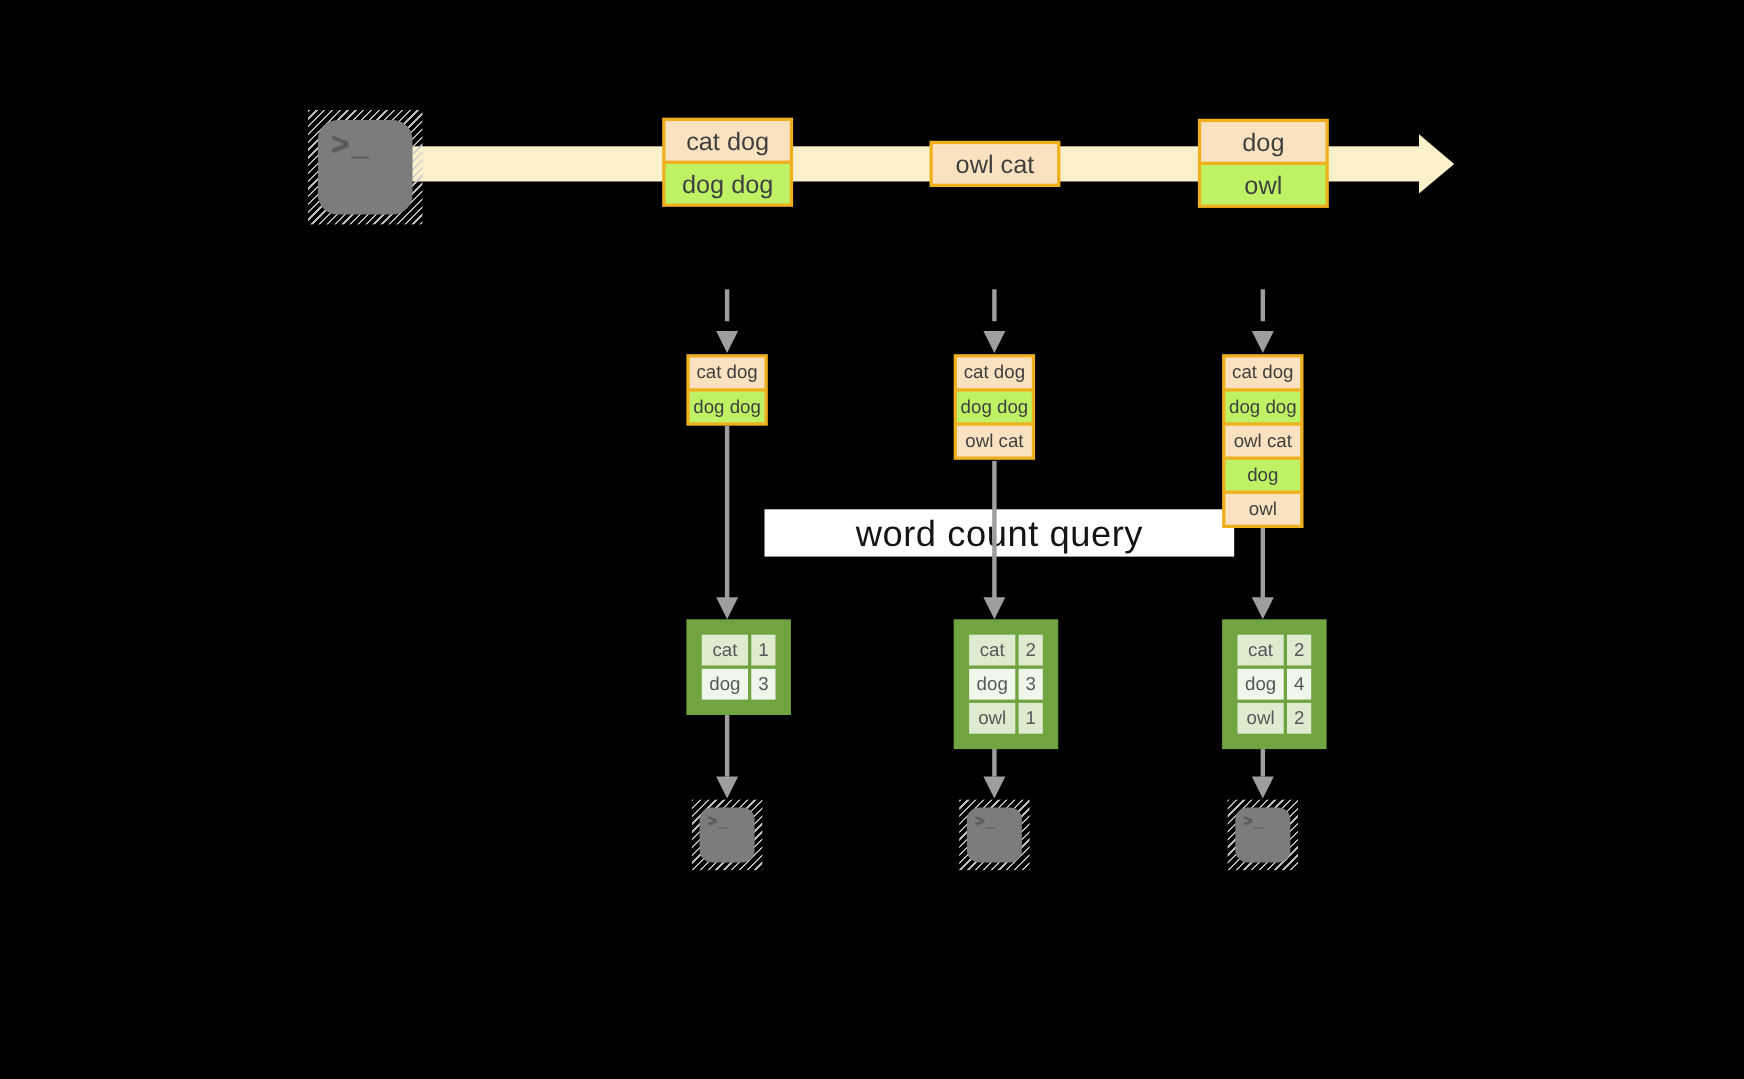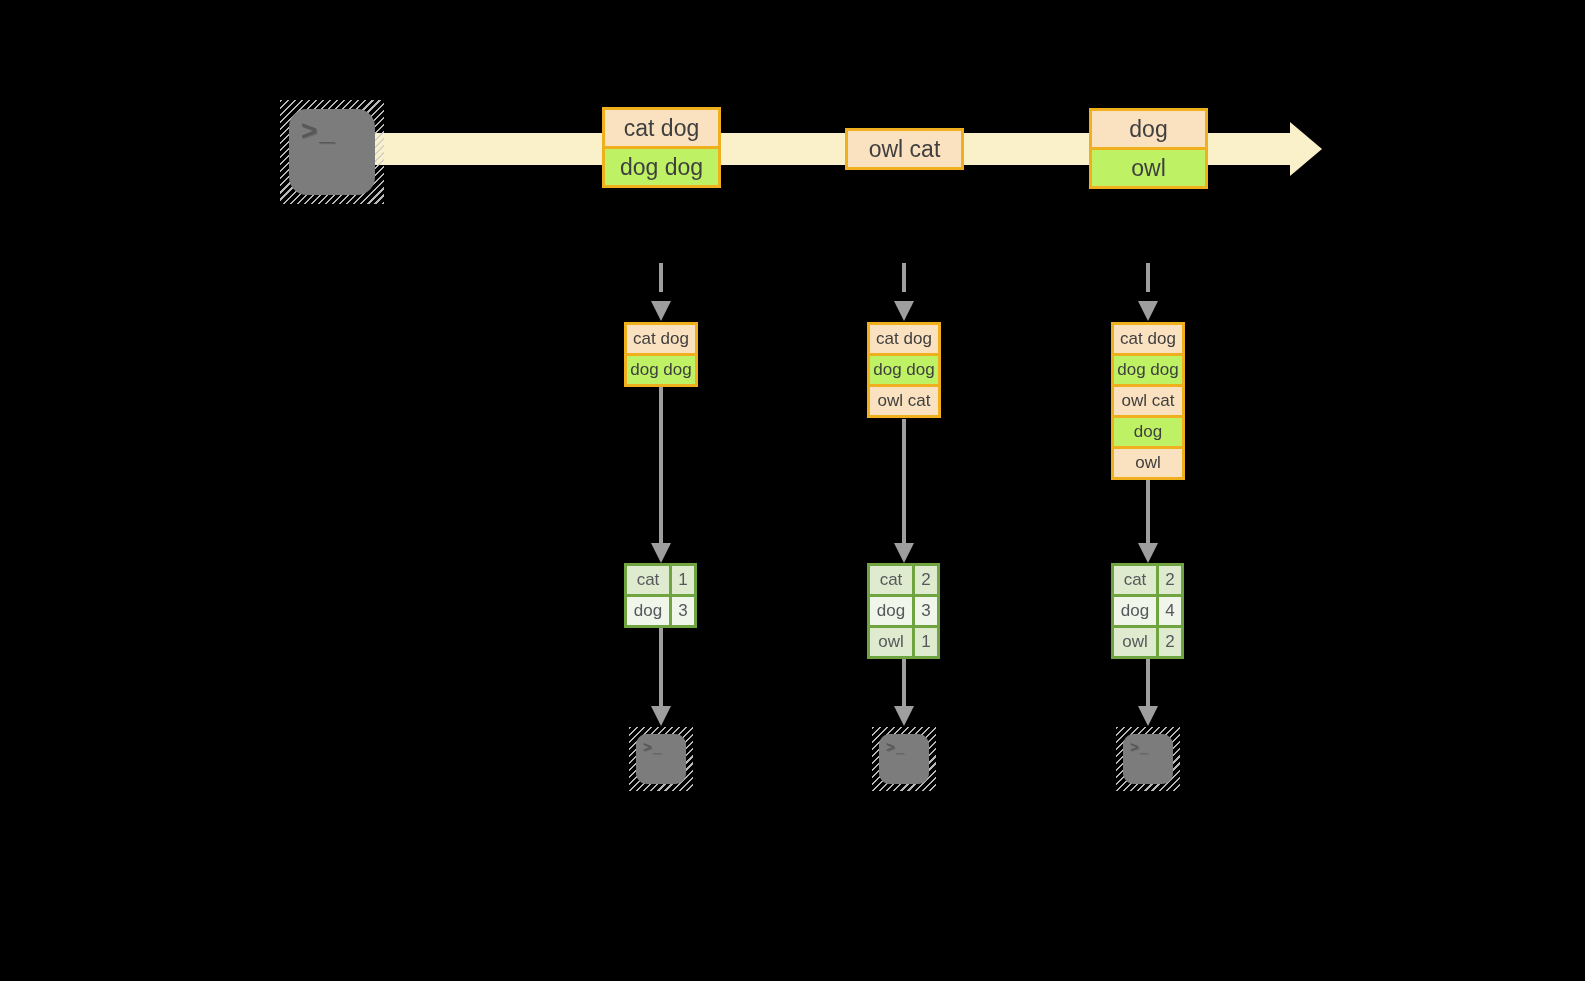--- a/index.html
+++ b/index.html
@@ -24,21 +24,21 @@
   
   .obox{position:absolute;display:grid;gap:3px;padding:3px;background:#F0B01E;}
   .obox.stream{z-index:3;}
   .obox.batch{z-index:6;}
   .obox .cell{display:flex;align-items:center;justify-content:center;color:#3F3F3F;}
   .obox.stream .cell{width:113px;height:36px;font-size:23px;}
   .obox.batch .cell{width:68px;height:28px;font-size:17px;}
   .fill-dark{background:#FAE1C0;}
   .fill-light{background:#bef264;}
   
-  .gtable{position:absolute;z-index:6;display:grid;grid-template-columns:42px 22px;gap:3px;padding:3px;background:#6FA440;}
+  .gtable{position:absolute;z-index:6;display:grid;grid-template-columns:42px 22px;gap:3px;padding:14px;background:#6FA440;}
   .gtable .cell{height:28px;display:flex;align-items:center;justify-content:center;font-size:17px;color:#55585C;}
   .row-dark{background:#DEEBCE;}
   .row-light{background:#F1F6EA;}
   
   .query{position:absolute;left:695px;top:463px;width:427px;height:43px;background:#FFFFFF;z-index:4;
     display:flex;align-items:center;justify-content:center;}
   .query span{font-size:33px;font-weight:300;color:#141414;letter-spacing:.5px;}
   
   .stem{position:absolute;width:4px;background:#9E9E9E;z-index:5;}
   .dash{position:absolute;width:4px;background:#9E9E9E;z-index:5;}
@@ -88,20 +88,23 @@
     <div class="cell fill-dark">owl cat</div>
   </div>
   <div class="obox batch" style="left:1111px;top:322px">
     <div class="cell fill-dark">cat dog</div>
     <div class="cell fill-light">dog dog</div>
     <div class="cell fill-dark">owl cat</div>
     <div class="cell fill-light">dog</div>
     <div class="cell fill-dark">owl</div>
   </div>
 
+  <div class="query">
+    <span>word count query</span>
+  </div>
 
   <div class="stem" style="left:659px;top:387px;height:159px"></div>
   <div class="head" style="left:651px;top:543px"></div>
   <div class="stem" style="left:902px;top:419px;height:127px"></div>
   <div class="head" style="left:894px;top:543px"></div>
   <div class="stem" style="left:1146px;top:480px;height:66px"></div>
   <div class="head" style="left:1138px;top:543px"></div>
 
   <div class="gtable" style="left:624px;top:563px">
     <div class="cell row-dark">cat</div>

